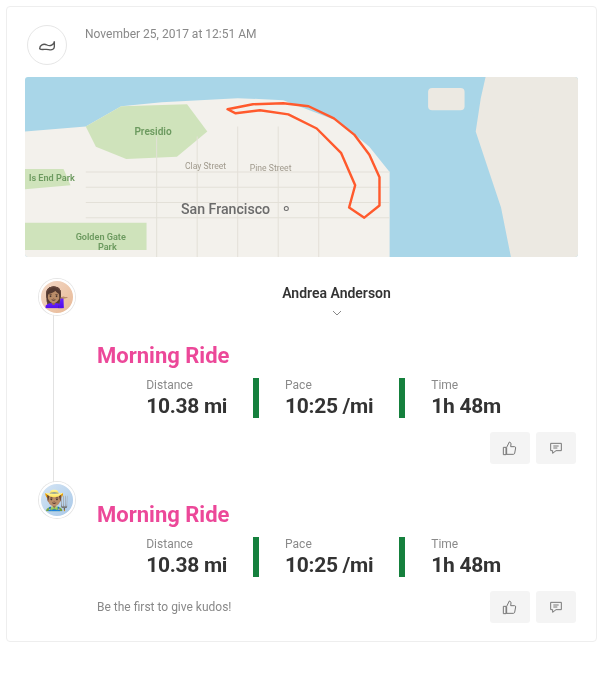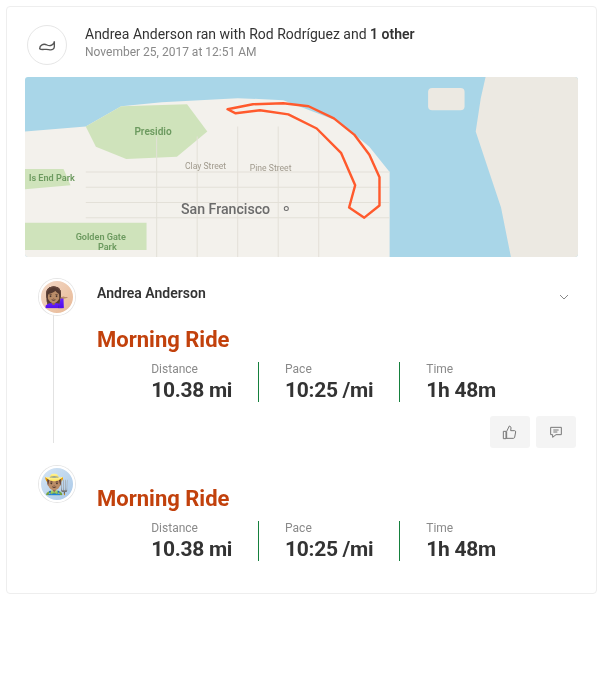--- a/index.html
+++ b/index.html
@@ -65,35 +65,36 @@
     border: 2px solid #fff;
     box-shadow: 0 0 0 1px #e6e6e6;
     display: flex; align-items: center; justify-content: center;
     font-size: 20px;
     z-index: 2;
   }
   .avatar.a1 { background: linear-gradient(135deg,#f3d9c8,#e8b894); }
   .avatar.a2 { background: linear-gradient(135deg,#d6e6f5,#a8c8e8); }
   .entry-head {
     display: flex;
-    align-items: flex-start;
+    align-items: center;
     justify-content: space-between;
+    flex-direction: column;
   }
   .athlete-name { font-size: 14px; font-weight: 600; color: #333; }
   .chevron { color: #999; cursor: pointer; padding: 4px; }
   .chevron svg { width: 16px; height: 16px; stroke: #888; fill: none; stroke-width: 1.5; }
   .activity-title {
     font-size: 22px;
     font-weight: 700;
-    color: #c2410c;
+    color: #ec4899;
     margin: 14px 0 10px 0;
   }
   .stats { display: flex; margin-bottom: 14px; justify-content: center; }
   .stat { padding-right: 26px; }
-  .stat + .stat { border-left: 1px solid #15803d; padding-left: 26px; }
+  .stat + .stat { border-left: 6px solid #15803d; padding-left: 26px; }
   .stat-label { font-size: 12px; color: #8a8a8a; margin-bottom: 2px; }
   .stat-value { font-size: 21px; color: #333; font-weight: 700; letter-spacing: -0.3px; }
   .actions-row {
     display: flex;
     align-items: center;
     justify-content: flex-end;
     margin-top: 6px;
     gap: 6px;
   }
   .kudos-prompt {
@@ -116,23 +117,20 @@
 
 <div class="card">
 
   <div class="header">
     <div class="sport-icon">
       <svg viewBox="0 0 24 24">
           <path d="M4 16 C4 12, 8 10, 12 12 C16 14, 20 11, 20 8 L20 14 C20 16, 18 18, 14 17 C10 16, 6 18, 4 16 Z"></path>
         </svg>
     </div>
     <div class="header-text">
-      <div class="headline">
-        <span>Andrea Anderson ran with Rod Rodríguez and </span><b>1 other</b>
-      </div>
       <div class="timestamp">November 25, 2017 at 12:51 AM</div>
     </div>
   </div>
 
   <div class="map">
     <svg viewBox="0 0 546 180" preserveAspectRatio="xMidYMid slice">
 
       <rect x="0" y="0" width="546" height="180" fill="#a9d6e8"></rect>
 
       <path d="M0 55 L60 50 L95 30 L135 26 L210 22 L255 24 L310 45 L340 70 L360 95 L360 180 L0 180 Z" fill="#f3f1ec"></path>
@@ -231,16 +229,31 @@
         </div>
         <div class="stat">
           <div class="stat-label">Pace</div>
           <div class="stat-value">10:25 /mi</div>
         </div>
         <div class="stat">
           <div class="stat-label">Time</div>
           <div class="stat-value">1h 48m</div>
         </div>
       </div>
+      <div class="actions-row">
+        <span class="kudos-prompt">Be the first to give kudos!</span>
+        <button class="action-btn">
+          <svg viewBox="0 0 24 24">
+              <path d="M7 22V11L11 3c1 0 2.5 1 2.5 3l-.5 4h6c1 0 1.7.9 1.5 1.9l-1.5 8c-.2 1-.9 1.6-1.9 1.6H7zM2 11h4v11H2z"></path>
+            </svg>
+        </button>
+        <button class="action-btn">
+          <svg viewBox="0 0 24 24">
+              <path d="M4 5h16v11H12l-5 4v-4H4z"></path>
+              <line x1="8" y1="9" x2="16" y2="9"></line>
+              <line x1="8" y1="12" x2="14" y2="12"></line>
+            </svg>
+        </button>
+      </div>
     </div>
 
   </div>
 </div>
 
 </body></html>

